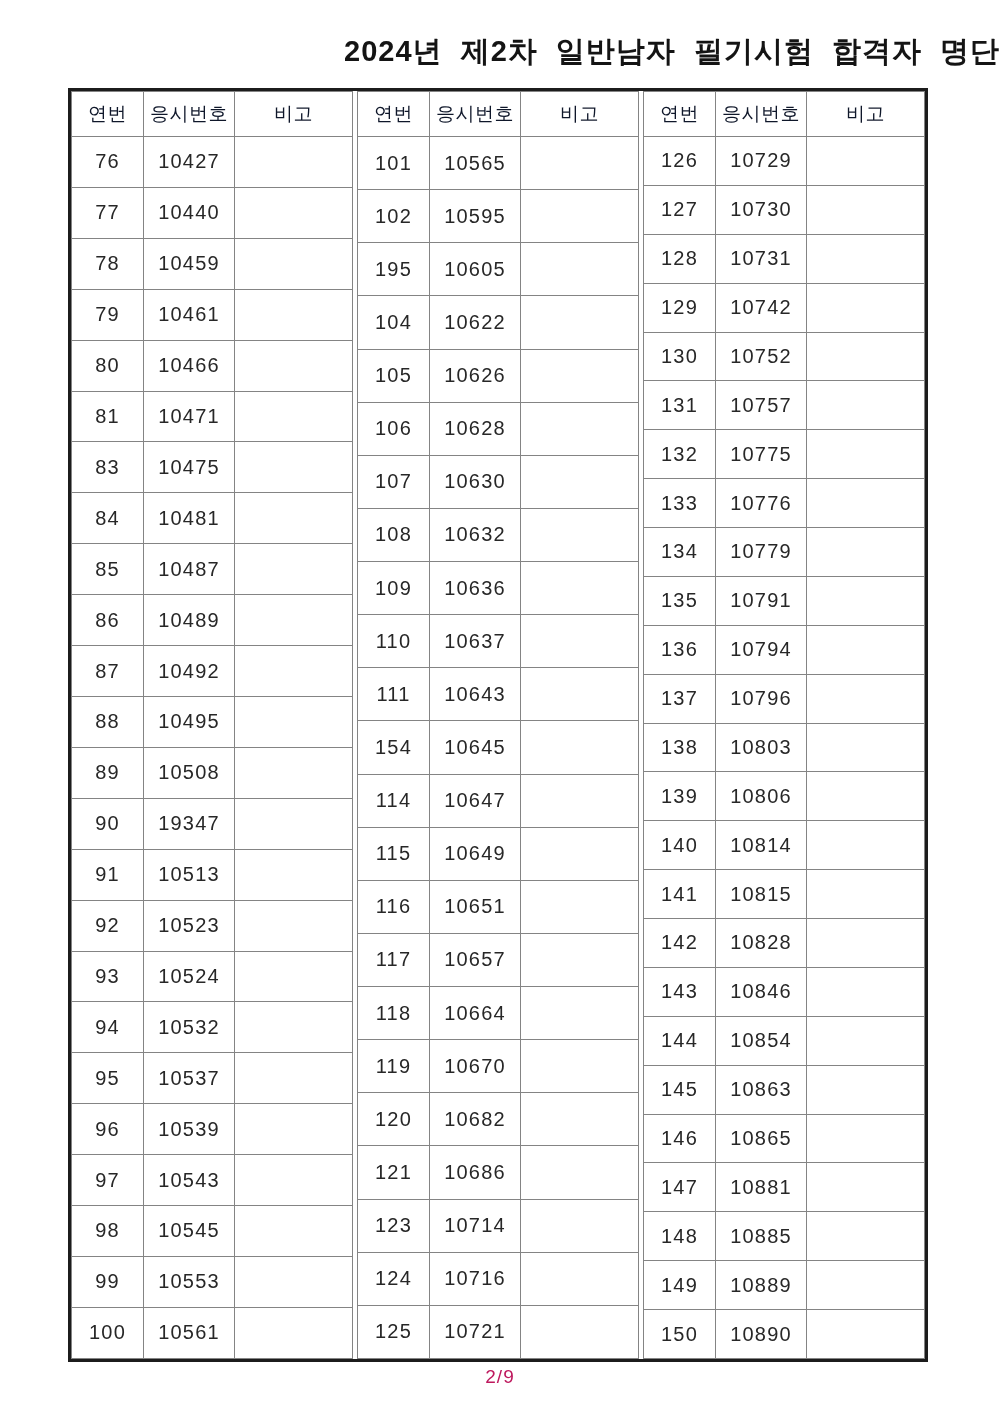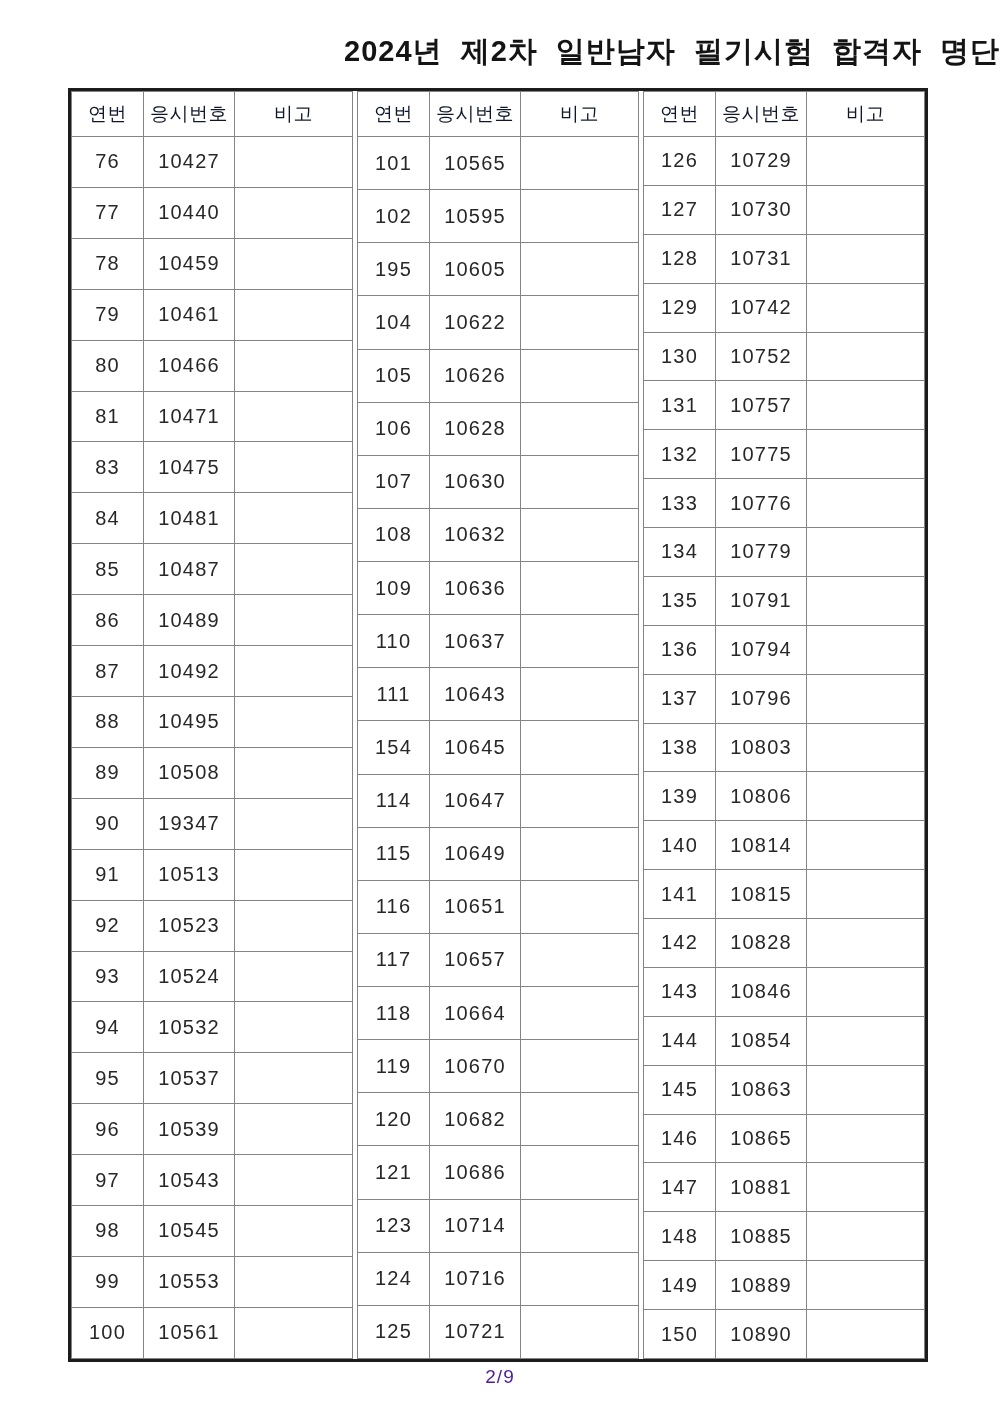--- a/index.html
+++ b/index.html
@@ -70,21 +70,21 @@
   .c1 { width: 90px; }
   .c2 { width: 117px; }
   .footer {
     position: absolute;
     top: 1366px;
     left: 0;
     width: 100%;
     text-align: center;
     font-size: 19px;
     letter-spacing: 1px;
-    color: #4c1d95;
+    color: #be185d;
   }
 </style>
 </head>
 <body>
 
 <div class="page">
   <h1 class="title">2024년 제2차 일반남자 필기시험 합격자 명단</h1>
   <div class="table-wrap" id="table-wrap">
       <table class="group">
         <thead>

